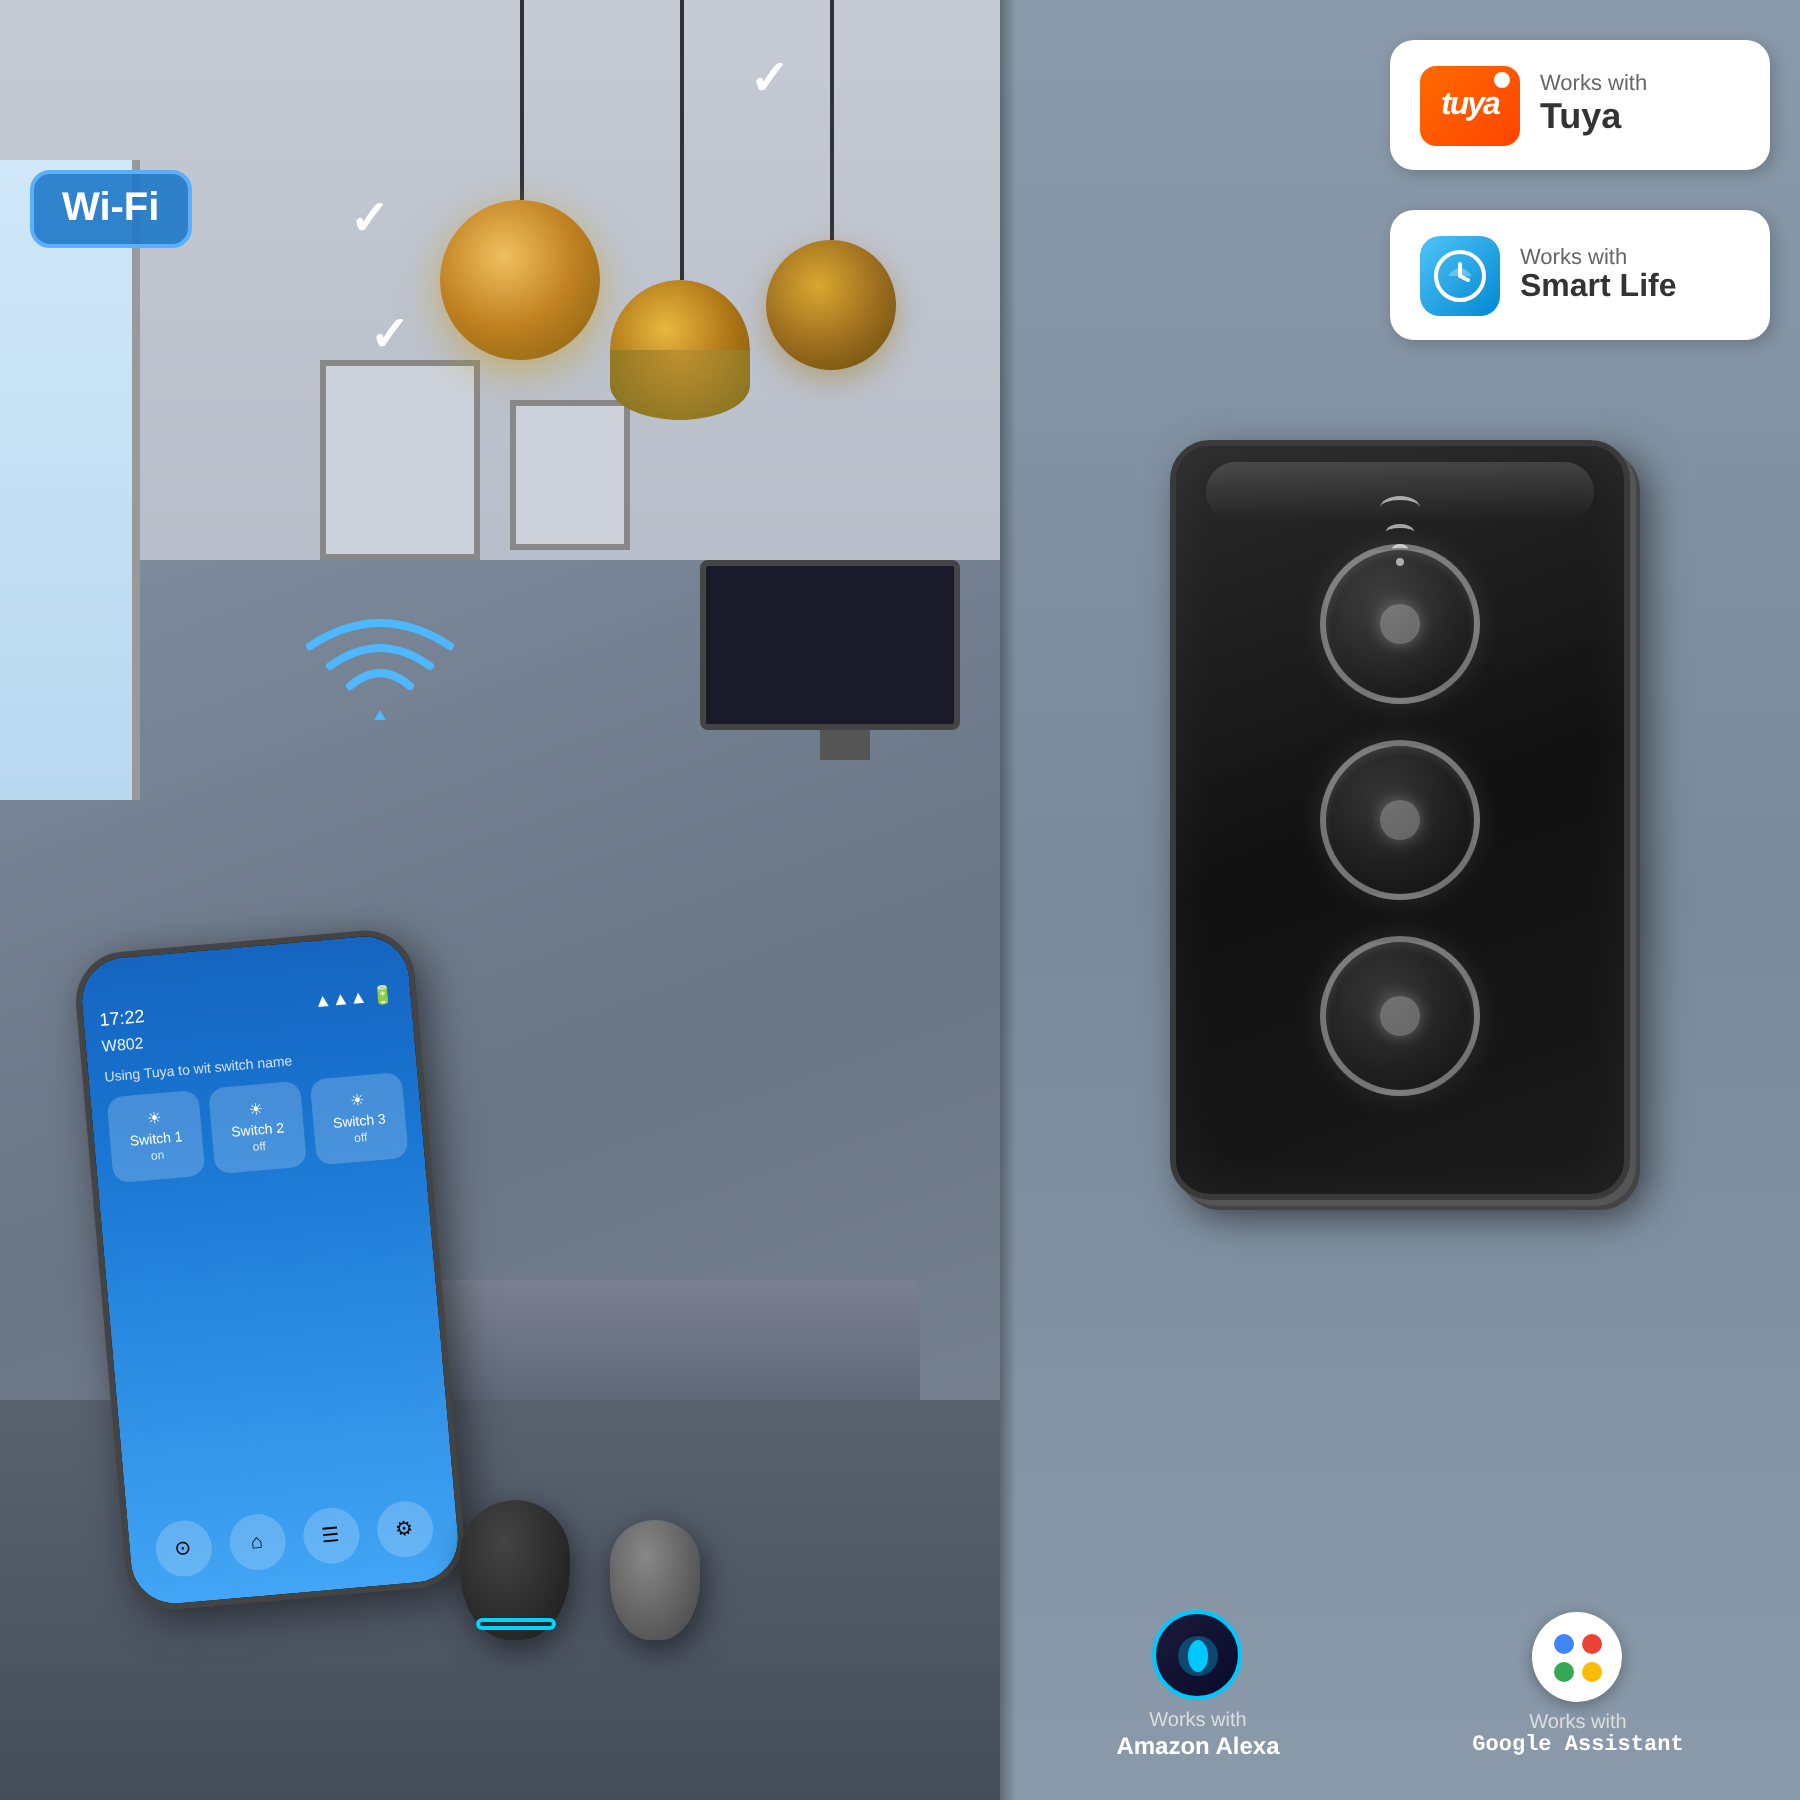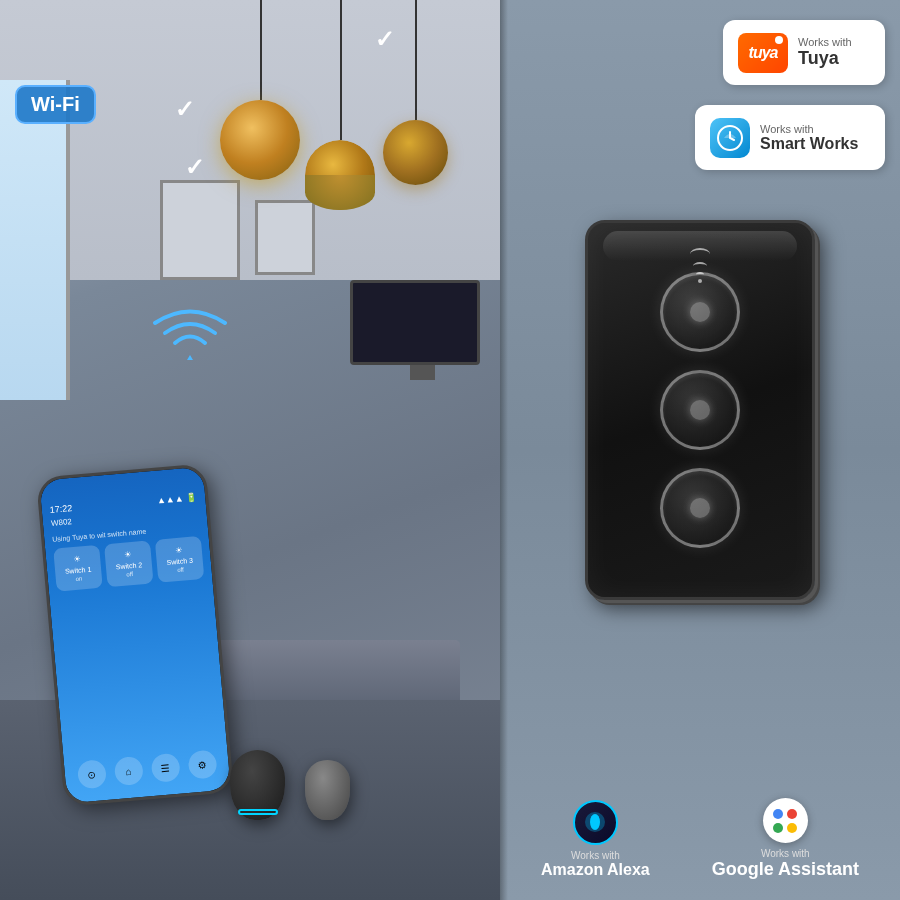--- a/index.html
+++ b/index.html
@@ -320,21 +320,21 @@
       display: flex;
       flex-direction: column;
       align-items: center;
     }
 
     
     .tuya-badge {
       position: absolute;
       top: 20px;
       right: 15px;
-      width: 162px;
+      width: 190px;
       height: 65px;
       background: white;
       border-radius: 12px;
       display: flex;
       align-items: center;
       gap: 10px;
       padding: 25px 15px;
       box-shadow: 2px 2px 8px rgba(0,0,0,0.2);
     }
     .tuya-logo {
@@ -513,21 +513,21 @@
       display: flex;
       align-items: center;
       justify-content: center;
       font-size: 20px;
     }
     .alexa-label {
       text-align: center;
       font-size: 10px;
       color: #ddd;
     }
-    .alexa-brand { font-weight: bold; font-size: 16px; color: white; }
+    .alexa-brand { font-weight: bold; font-size: 12px; color: white; }
 
     .google-badge {
       display: flex;
       flex-direction: column;
       align-items: center;
       gap: 5px;
     }
     .google-icon {
       width: 45px;
       height: 45px;
@@ -537,21 +537,21 @@
       align-items: center;
       justify-content: center;
       font-size: 22px;
       box-shadow: 0 2px 8px rgba(0,0,0,0.3);
     }
     .google-label {
       text-align: center;
       font-size: 10px;
       color: #ddd;
     }
-    .google-brand { font-weight: bold; font-size: 18px; color: white; }
+    .google-brand { font-weight: bold; font-size: 11px; color: white; font-family: Liberation Mono, monospace; }
 
     
     .wifi-svg {
       position: absolute;
       top: 305px;
       left: 150px;
     }
 
     
     .panel-divider {
@@ -673,21 +673,21 @@
   <div class="smart-life-badge">
     <div class="smart-life-icon">
       <svg width="28" height="28" viewBox="0 0 28 28">
         <circle cx="14" cy="14" r="12" fill="none" stroke="white" stroke-width="2"></circle>
         <path d="M14 8 L14 14 L18 16" stroke="white" stroke-width="2" fill="none" stroke-linecap="round"></path>
         <path d="M8 14 Q14 6 20 14" fill="rgba(255,255,255,0.3)"></path>
       </svg>
     </div>
     <div class="smart-life-text">
       <span class="sl-works-with">Works with</span>
-      <span class="sl-name">Smart Works</span>
+      <span class="sl-name">Smart Life</span>
     </div>
   </div>
 
   <div class="switch-container">
     <div class="switch-plate">
       <div class="switch-highlight"></div>
 
       <div class="switch-wifi">
         <div class="sw-wifi-arc sw-arc1"></div>
         <div class="sw-wifi-arc sw-arc2"></div>

